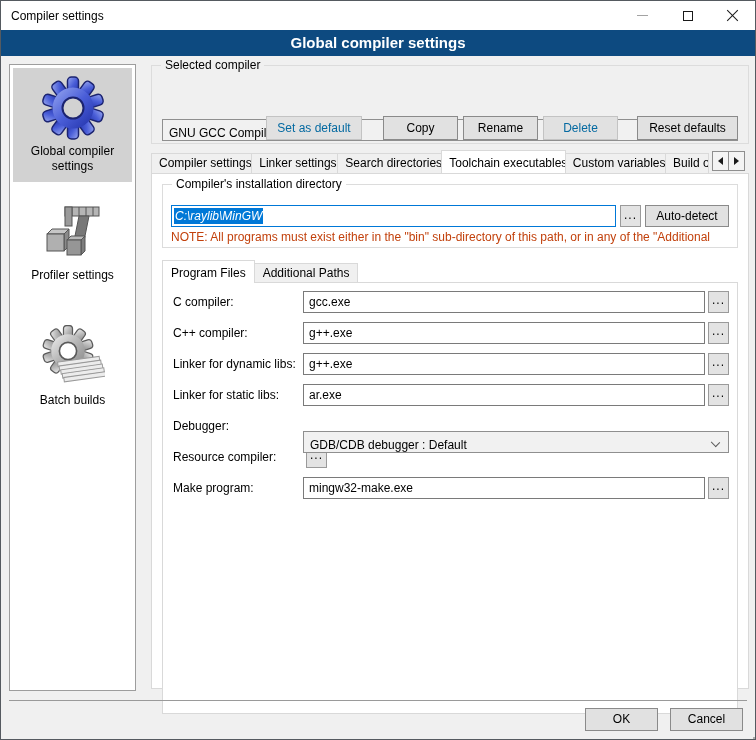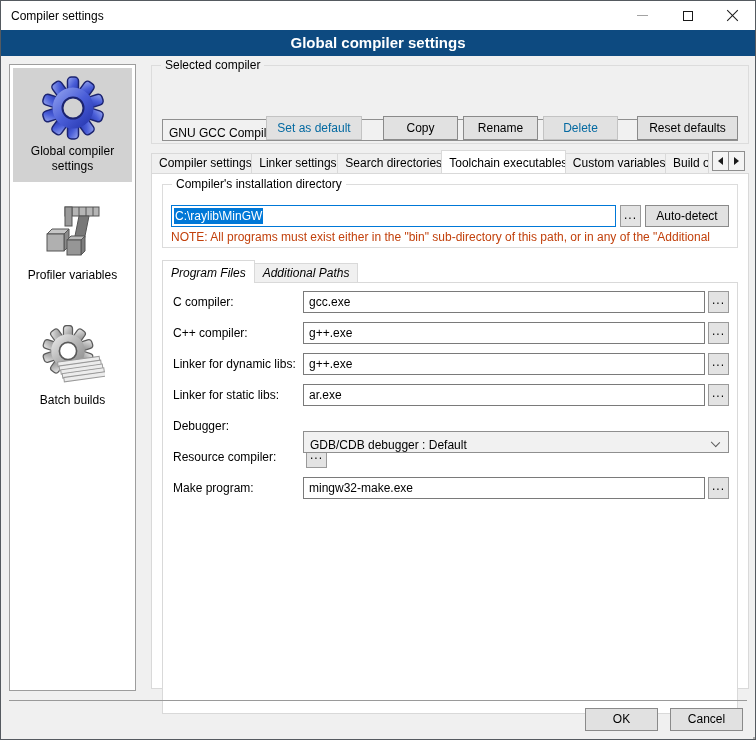--- a/index.html
+++ b/index.html
@@ -79,31 +79,31 @@
   .tri-left  { width:0; height:0; border-top:4px solid transparent; border-bottom:4px solid transparent; border-right:5px solid #1a1a1a; }
   .tri-right { width:0; height:0; border-top:4px solid transparent; border-bottom:4px solid transparent; border-left:5px solid #1a1a1a; }
 
   .notebook-page { position:absolute; left:150px; top:116px; width:598px; height:516px;
                    background:#fff; border:1px solid #d9d9d9; }
 
   
   .grp-installdir { left:10px; top:10px; width:576px; height:64px; }
   .dir-row { position:absolute; left:8px; right:8px; top:20px; height:22px; display:flex; }
   .path-input { flex:1; height:22px; background:#fff; border:1px solid #0078d7;
-                display:flex; align-items:center; padding:0 2px; overflow:hidden; white-space:nowrap; }
+                display:flex; align-items:center; padding:0 2px; overflow:hidden; white-space:nowrap;font-style:italic; }
   .path-input .sel { background:#0078d7; color:#fff; padding:1px 1px; }
   .mini-btn { width:21px; height:22px; margin-left:4px; background:#e3e3e3; border:1px solid #9a9a9a;
               text-align:center; line-height:18px; letter-spacing:1px; }
   .autodetect-btn { width:84px; height:22px; margin-left:4px; background:#e1e1e1; border:1px solid #8a8a8a;
                     text-align:center; line-height:20px; }
   .note-line { position:absolute; left:8px; right:2px; top:45px; color:#c2410c;
                white-space:nowrap; overflow:hidden; font-size:12px; }
 
   
-  .subtabstrip { position:absolute; left:10px; top:85px; height:23px; display:flex; align-items:flex-end; z-index:2;font-style:italic; }
+  .subtabstrip { position:absolute; left:10px; top:85px; height:23px; display:flex; align-items:flex-end; z-index:2; }
   .subtab { height:19px; line-height:18px; padding:0 8px; background:#f0f0f0;
             border:1px solid #d9d9d9; border-bottom:none; white-space:nowrap; }
   .subtab + .subtab { margin-left:-1px; }
   .subtab.active { height:23px; line-height:24px; background:#fff; margin-bottom:-1px; z-index:3; position:relative; }
   .inner-page { position:absolute; left:10px; top:108px; width:576px; height:432px;
                 background:#fff; border:1px solid #d9d9d9; padding:8px 8px 0 10px; }
 
   .field-row { display:flex; align-items:center; height:22px; margin-bottom:9px; }
   .field-label { width:130px; flex:none; }
   .text-input { flex:1; height:22px; border:1px solid #7a7a7a; background:#fff;
@@ -185,21 +185,21 @@
             <rect x="24" y="7" width="7" height="19" fill="#9a9a9a"></rect>
             <polygon points="38,16 48,16 42,46 32,46" fill="#787878"></polygon>
             <polygon points="6,34 11,29 28,29 23,34" fill="#c6c6c6"></polygon>
             <polygon points="23,34 28,29 28,46 23,51" fill="#8a8a8a"></polygon>
             <rect x="6" y="34" width="17" height="17" fill="#b0b0b0"></rect>
             <polygon points="26,40 30,36 44,36 40,40" fill="#b9b9b9"></polygon>
             <polygon points="40,40 44,36 44,51 40,55" fill="#7d7d7d"></polygon>
             <rect x="26" y="40" width="14" height="15" fill="#969696"></rect>
           </g>
         </svg>
-        <div class="side-label">Profiler variables</div>
+        <div class="side-label">Profiler settings</div>
       </div>
 
       <div class="side-item">
         <svg class="icon64" viewBox="0 0 64 64">
           <defs>
             <linearGradient id="gsilver" x1="0" y1="0" x2="1" y2="1">
               <stop offset="0" stop-color="#efefef"></stop>
                 <stop offset="0.5" stop-color="#b5b5b5"></stop>
                 <stop offset="1" stop-color="#868686"></stop>
             </linearGradient>

